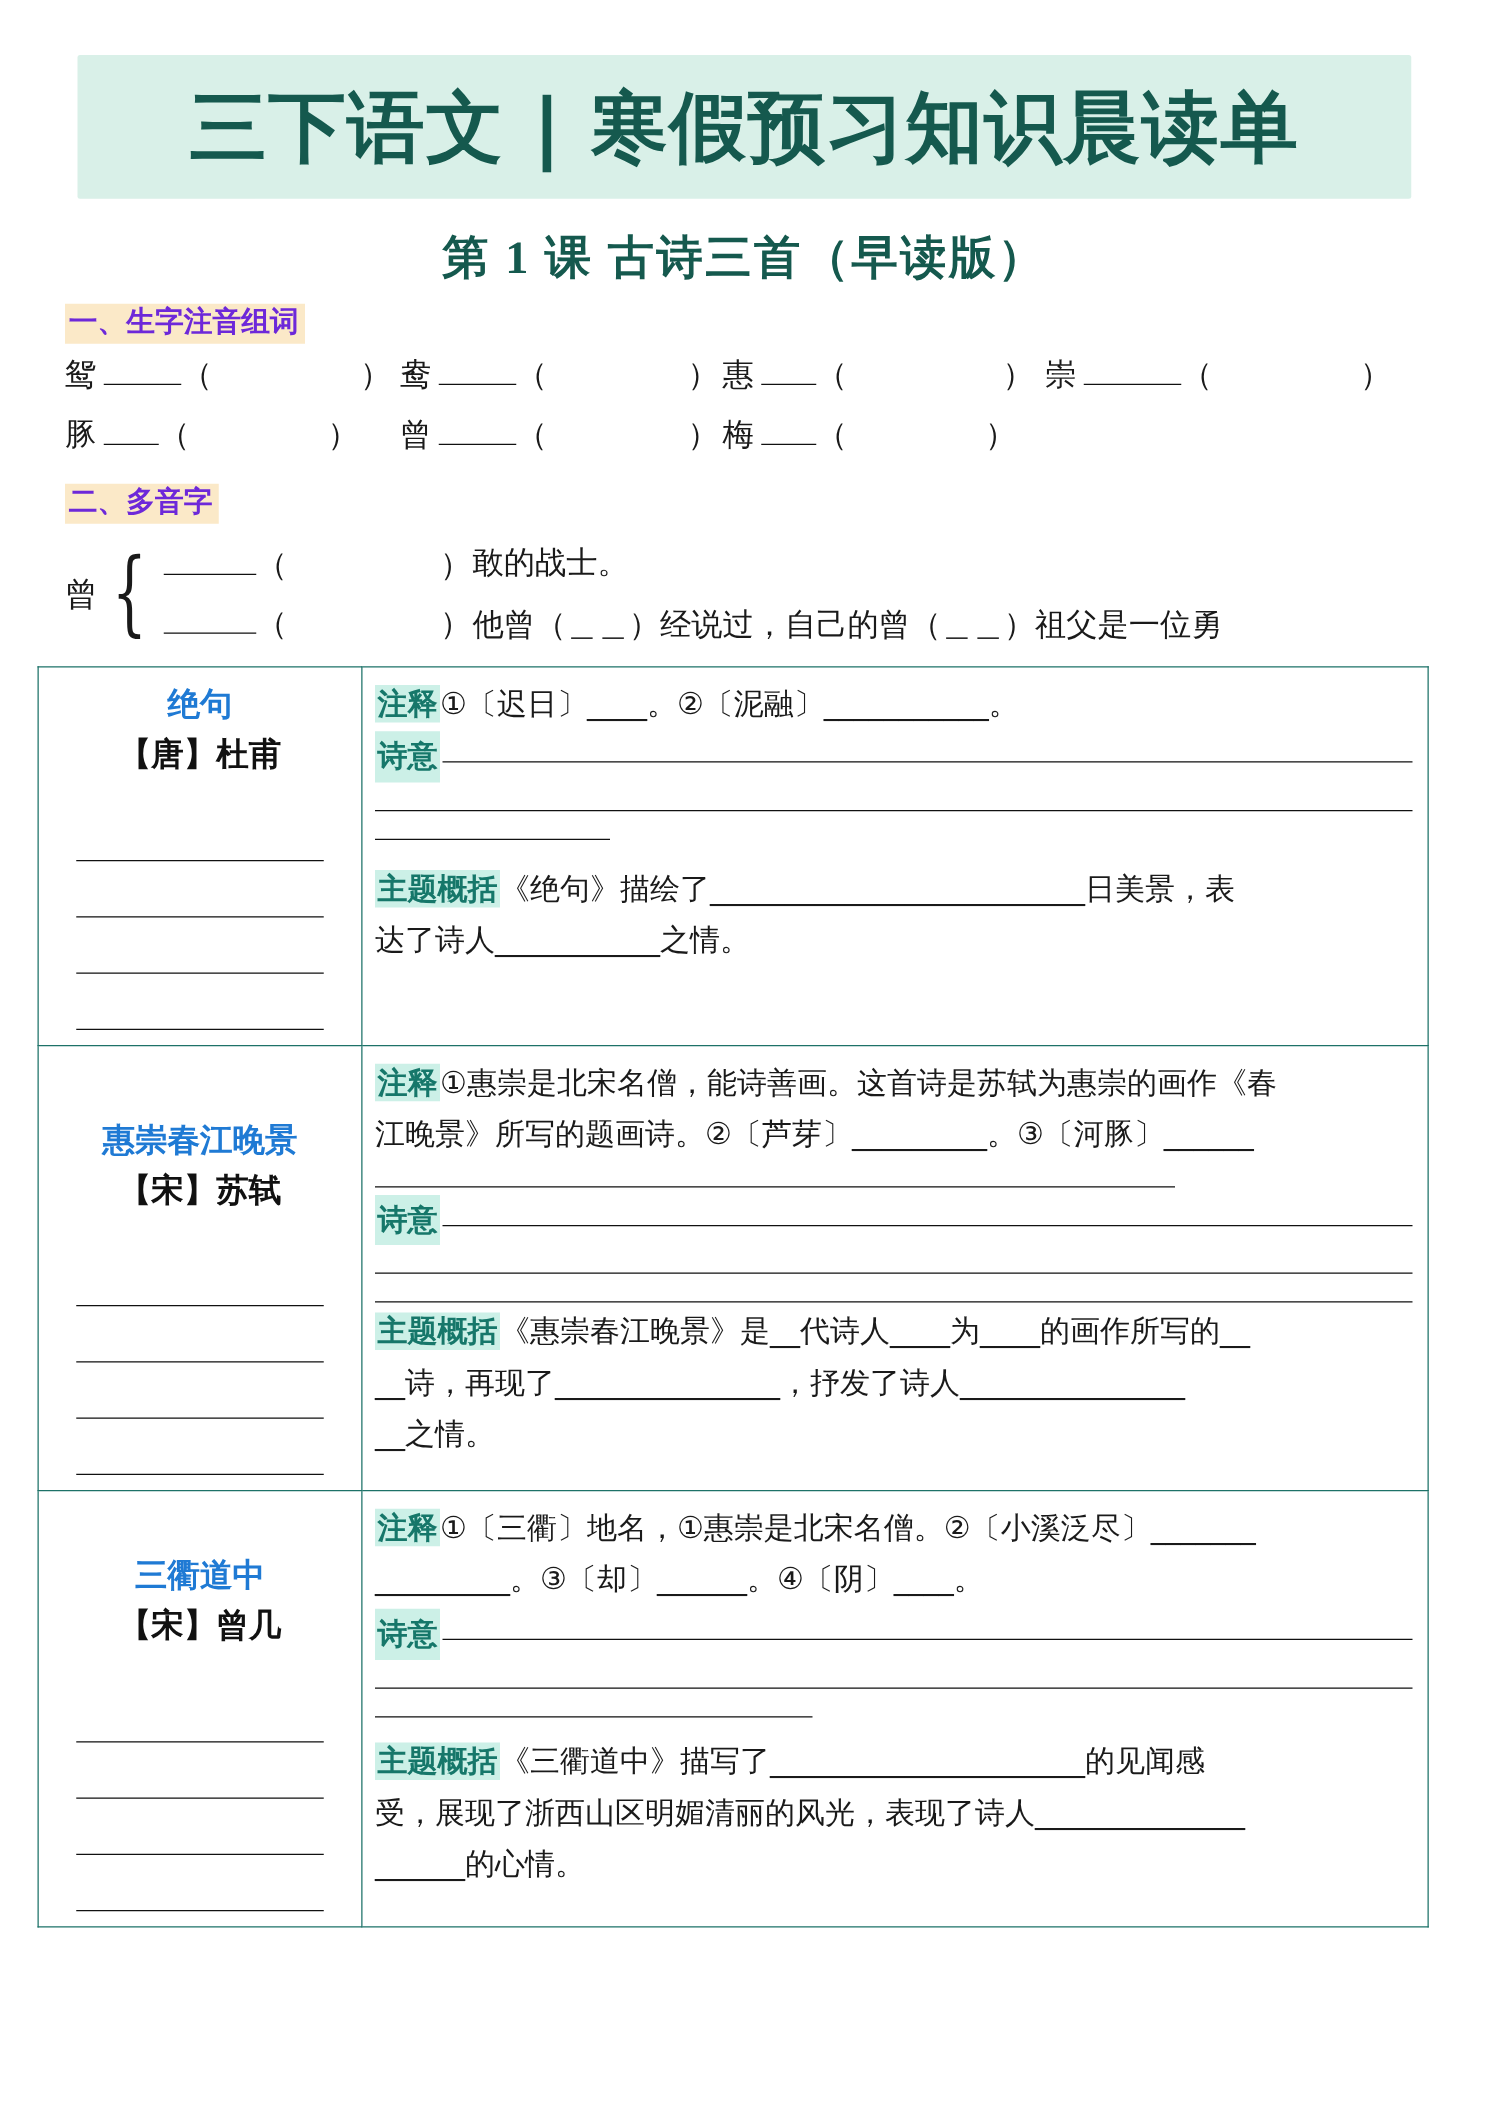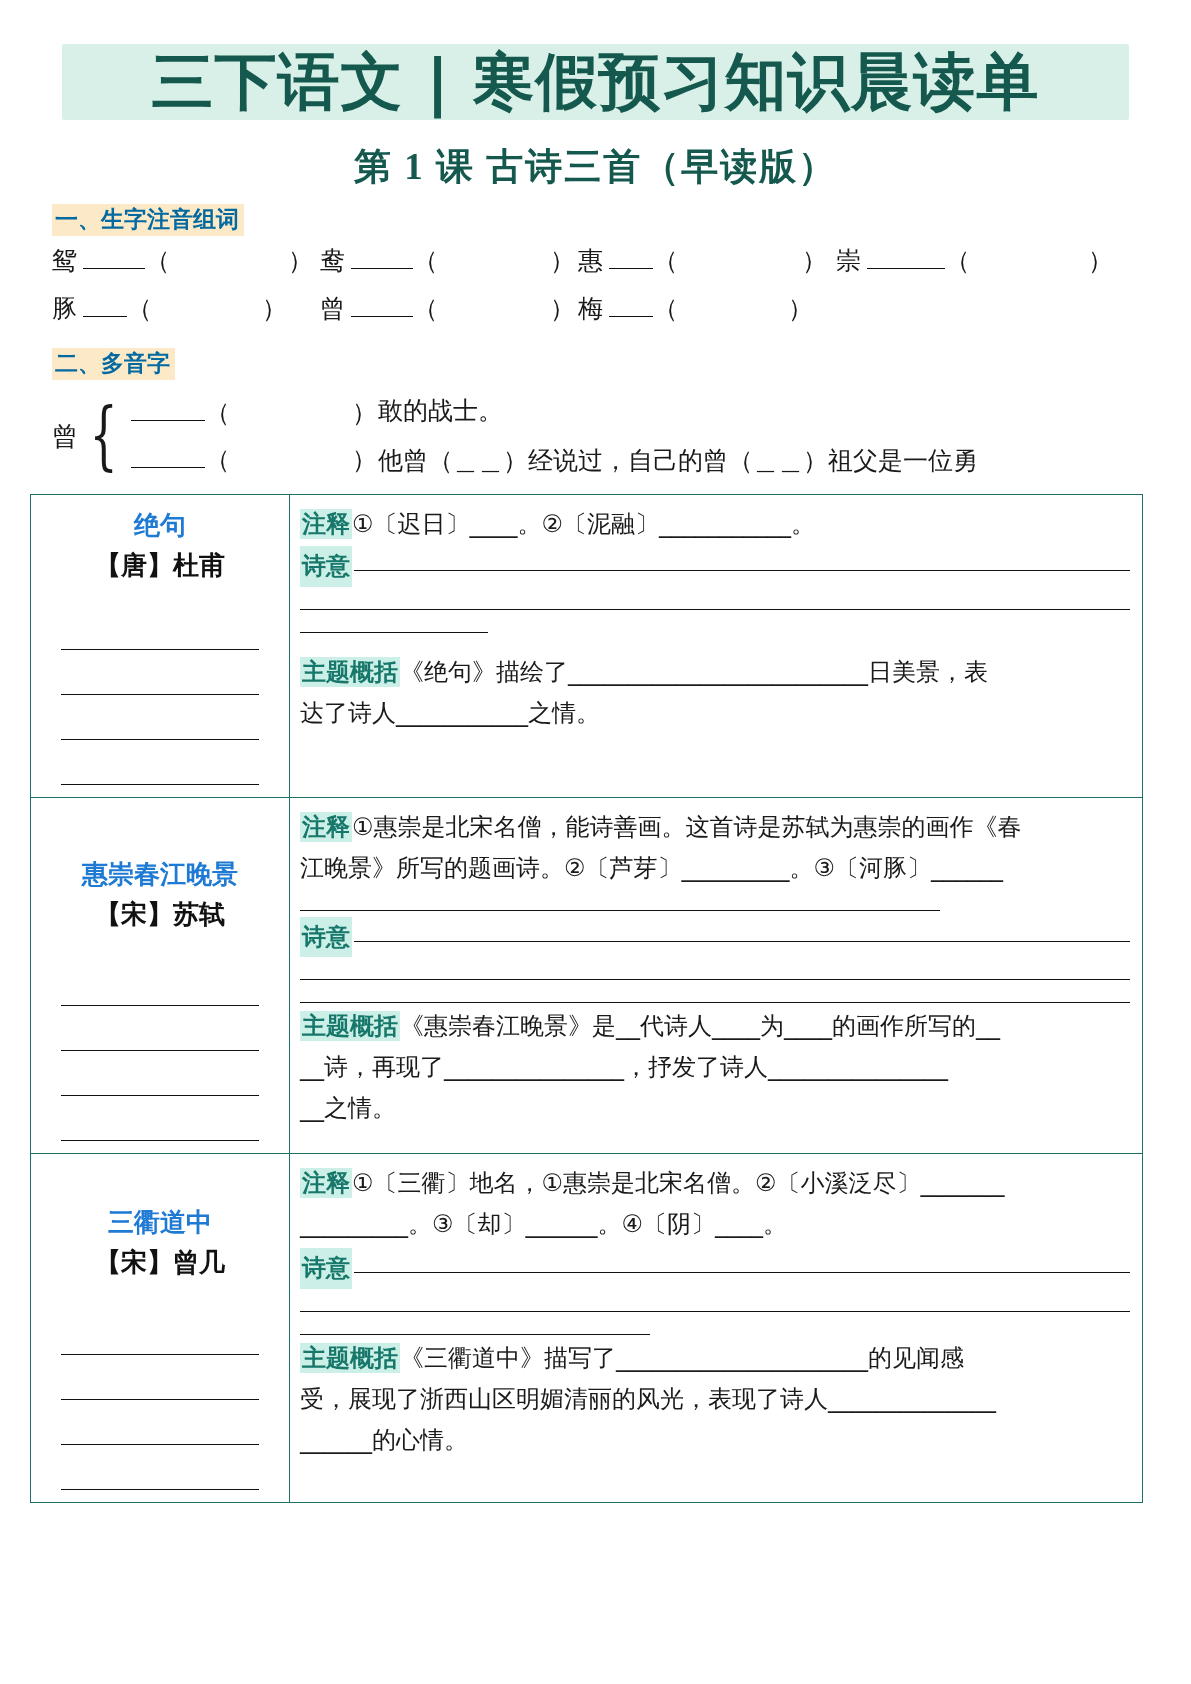--- a/index.html
+++ b/index.html
@@ -21,21 +21,21 @@
     height: 1684px;
     box-sizing: border-box;
     padding: 0;
     position: relative;
   }
 
   
   .title-banner {
     margin: 44px 62px 0 62px;
     background: #d9f0e8;
-    height: 76px;
+    height: 115px;
     display: flex;
     align-items: center;
     justify-content: center;
     border-radius: 2px;
   }
   .title-banner .title-text {
     font-family: "DejaVu Sans", sans-serif;
     font-size: 62px;
     font-weight: bold;
     color: #15594e;
@@ -51,21 +51,21 @@
     font-weight: bold;
     color: #15594e;
     font-family: Liberation Serif, serif;
     letter-spacing: 2px;
   }
 
   
   .section-head {
     display: inline-block;
     background: #fbe9c8;
-    color: #0369a1;
+    color: #6d28d9;
     font-size: 23px;
     font-weight: bold;
     padding: 2px 5px 3px 3px;
     line-height: 1.18;
     font-family: "DejaVu Sans", sans-serif;
   }
   .sec-wrap { margin: 12px 0 0 52px; }
 
   
   .bl {
@@ -400,21 +400,21 @@
           <div class="para">
             <span class="lbl">注释</span><span>①〔三衢〕地名，①惠崇是北宋名僧。②〔小溪泛尽〕_______</span>
           </div>
           <div class="para">_________。③〔却〕______。④〔阴〕____。</div>
           <div class="shiyi-row" style="margin-top:4px">
             <span class="lbl">诗意</span>
             <span class="rule-rest"></span>
           </div>
           <div class="fullrule"></div>
           <div class="partrule-w" style="width:350px"></div>
-          <div class="para" style="margin-top:4px">
+          <div class="para" style="margin-top:16px">
             <span class="lbl">主题概括</span><span>《三衢道中》描写了_____________________的见闻感</span>
           </div>
           <div class="para">受，展现了浙西山区明媚清丽的风光，表现了诗人______________</div>
           <div class="para">______的心情。</div>
         </div>
       </td>
     </tr>
   </tbody>
     </table>
 

